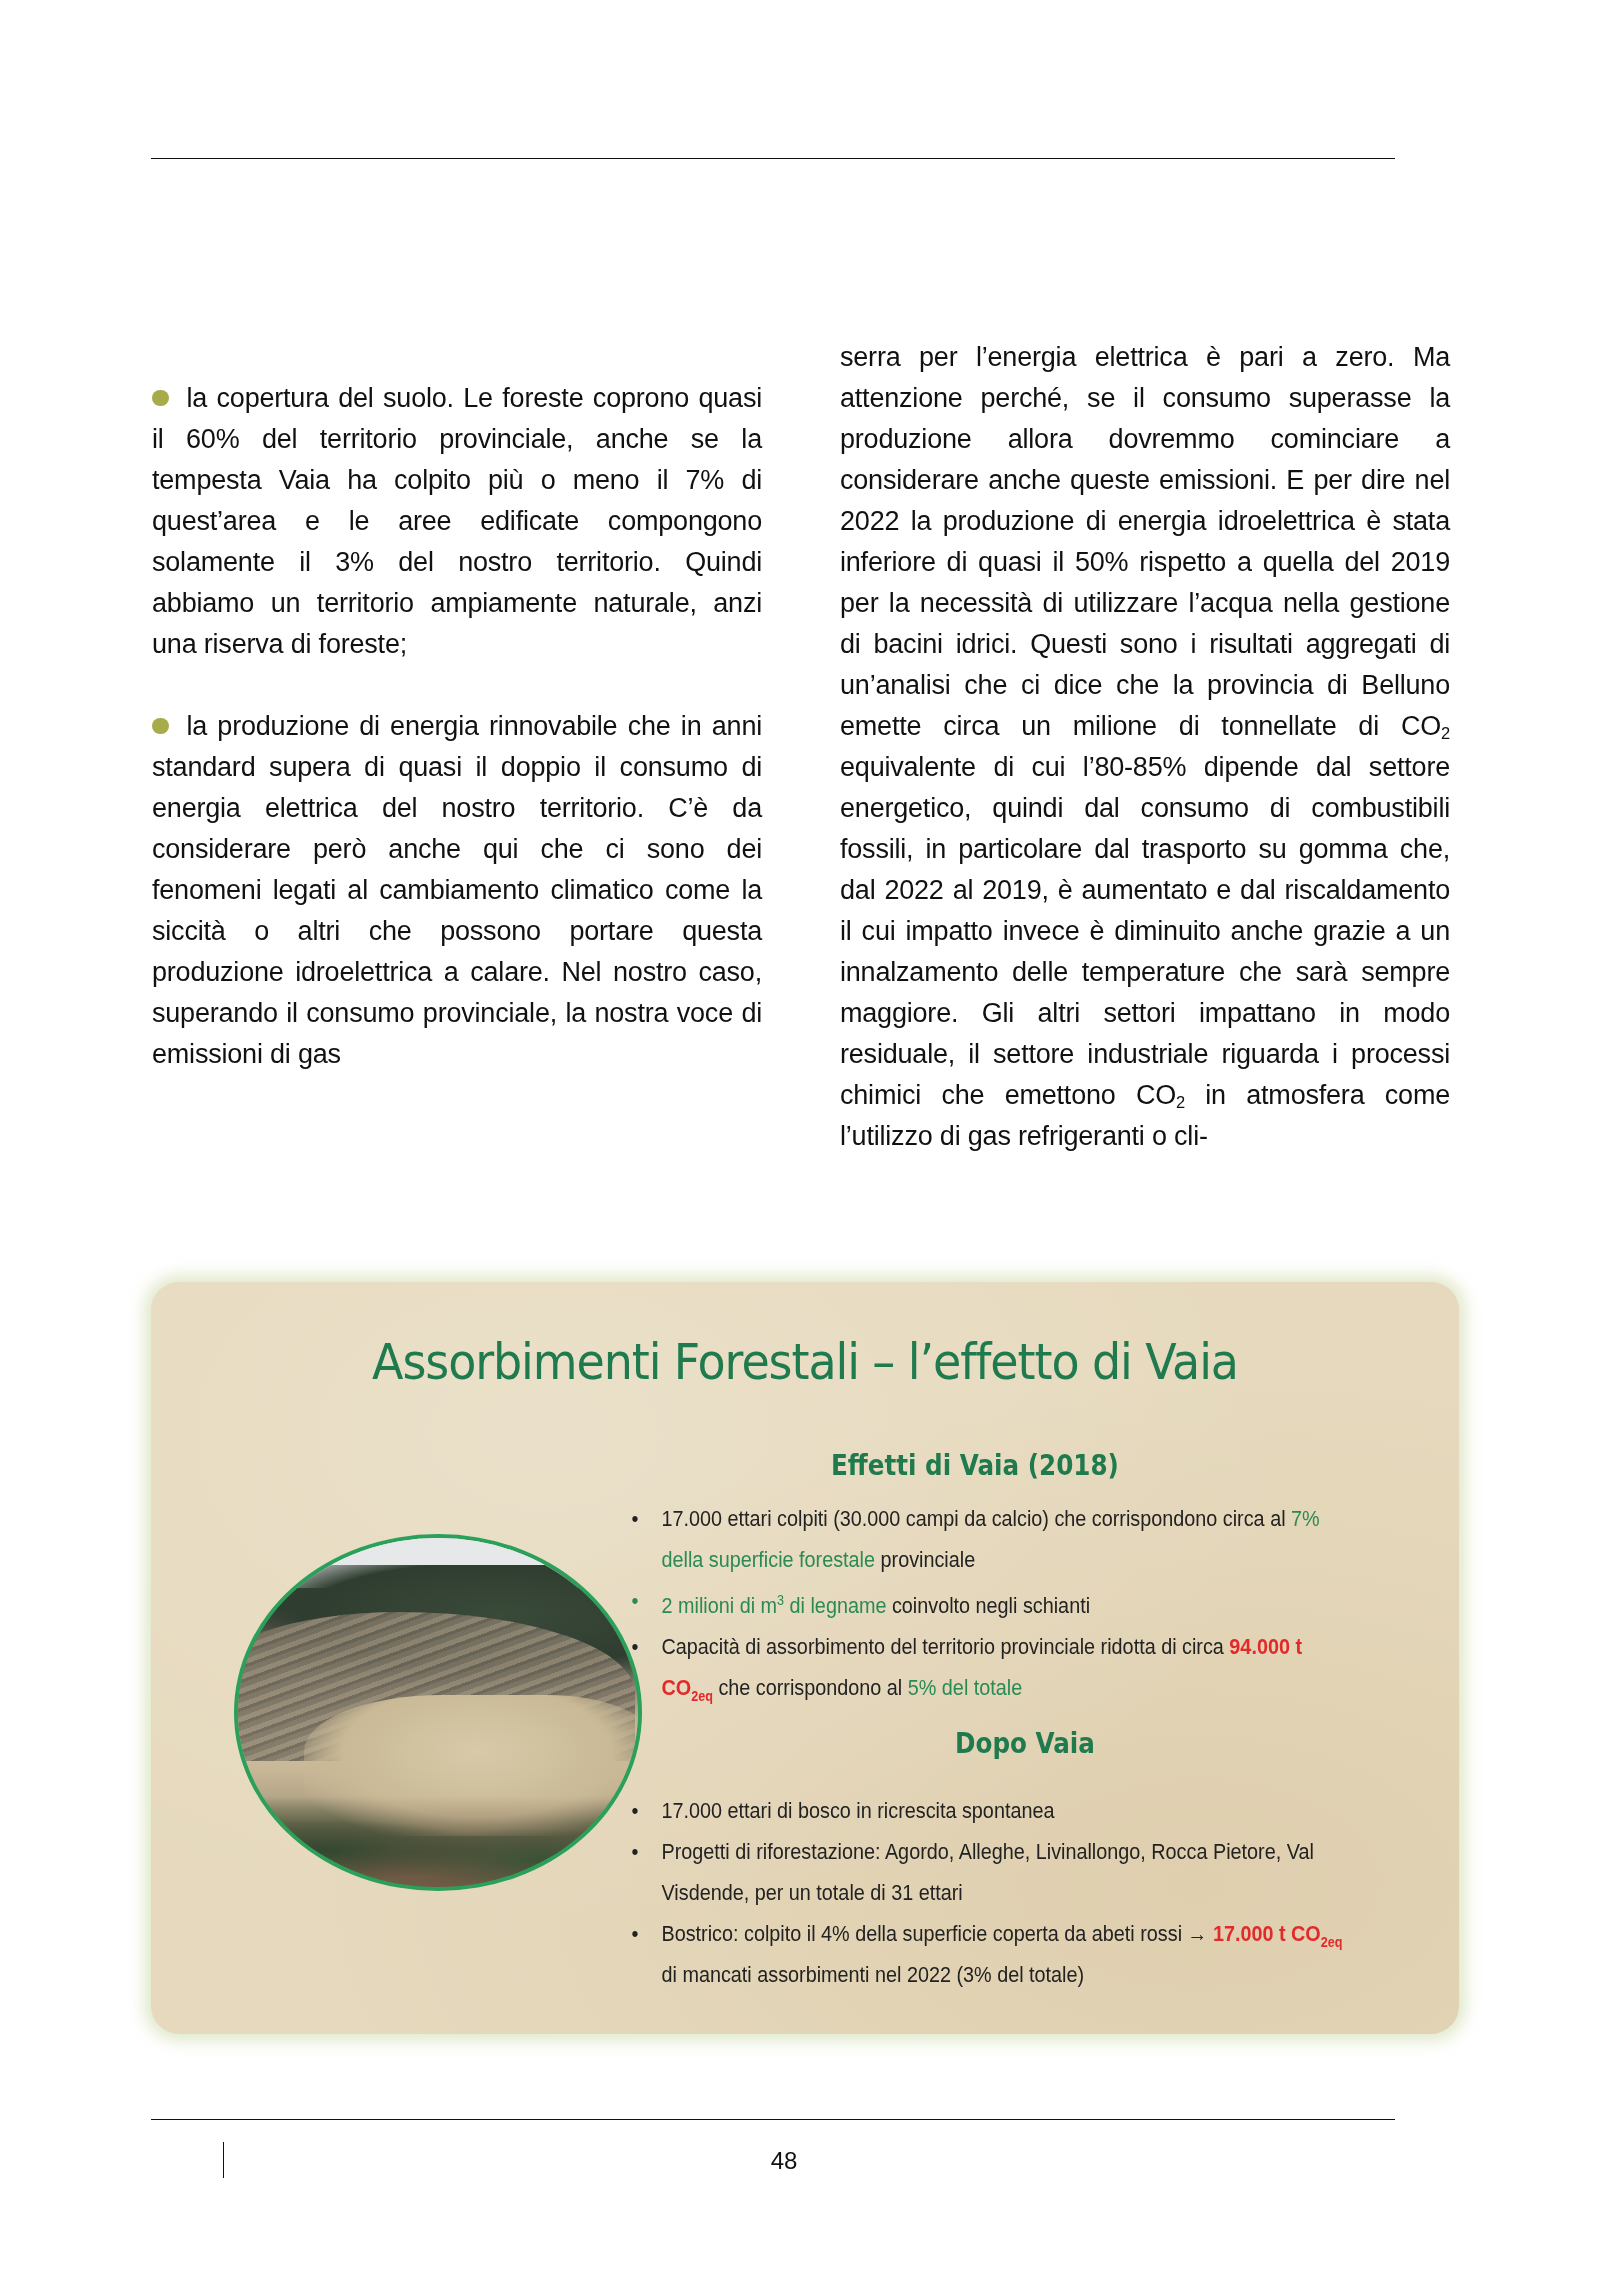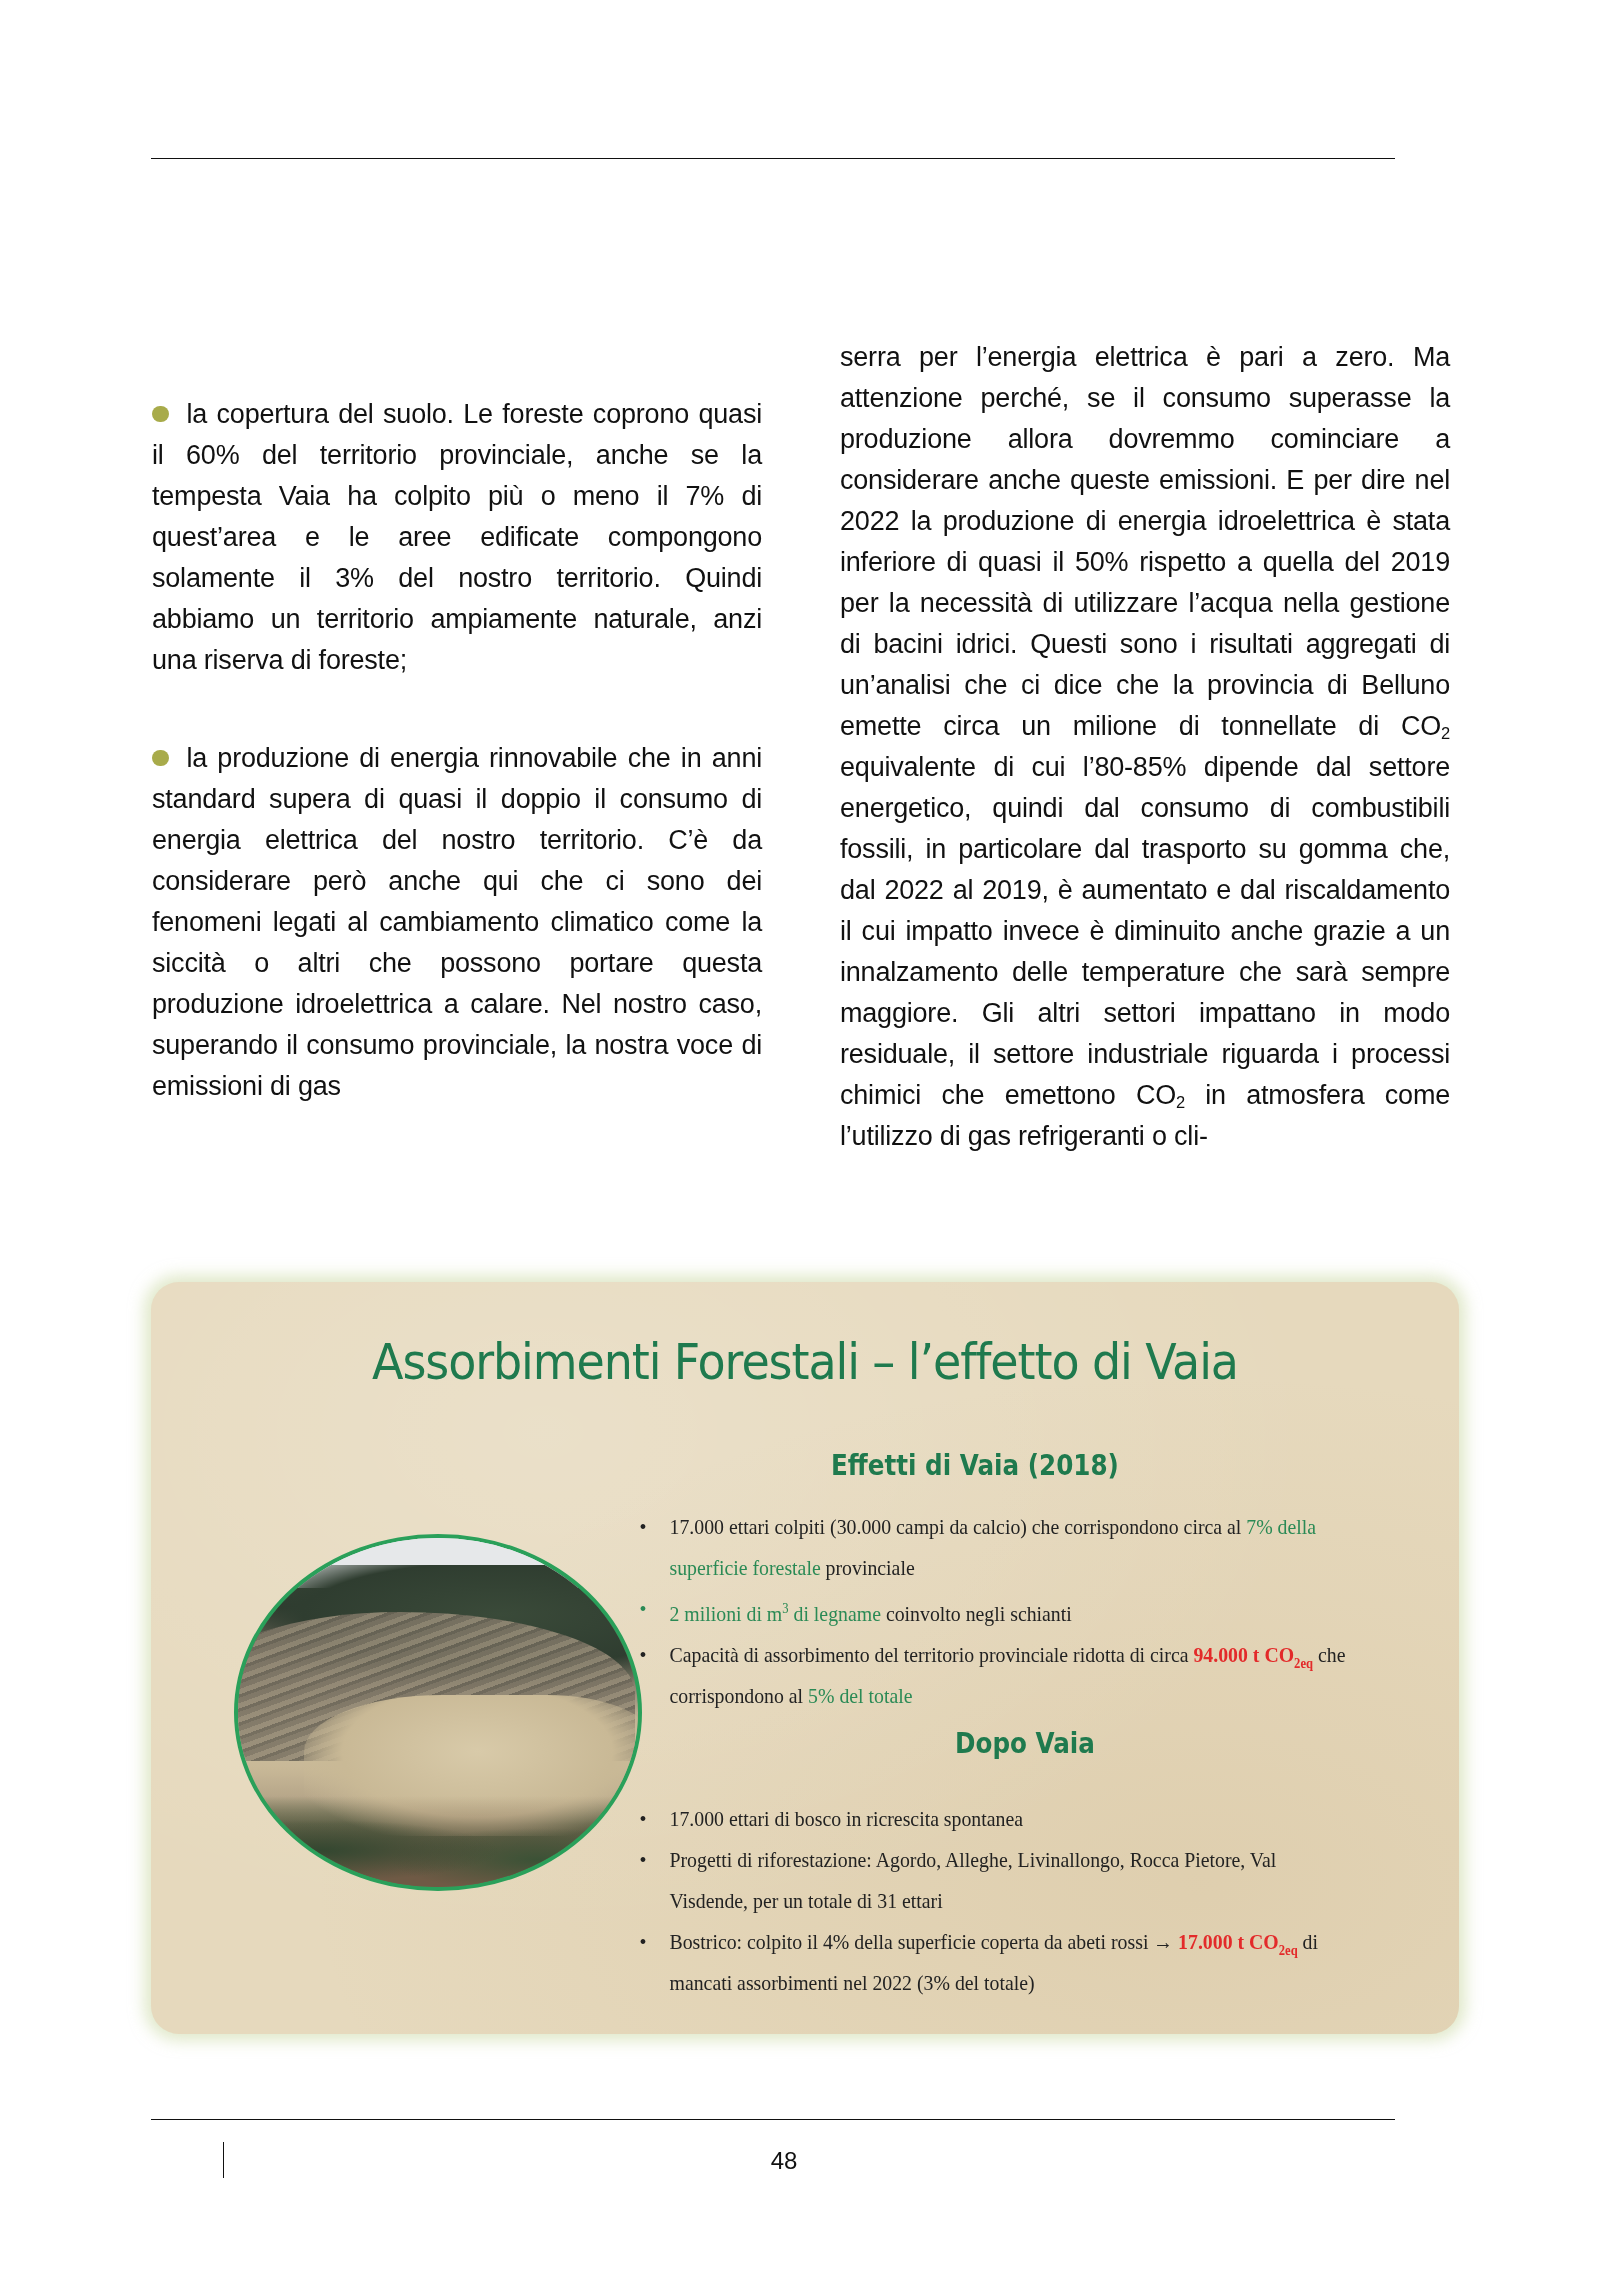--- a/index.html
+++ b/index.html
@@ -34,21 +34,21 @@
       text-align: justify;
       letter-spacing: -0.2px;
     }
     .column.left { left: 152px; }
     .column.right { left: 840px; }
     .column p {
       margin: 0;
       text-align: justify;
       text-align-last: left;
     }
-    .column p.gap { margin-top: 57px; }
+    .column p.gap { margin-top: 41px; }
     .bullet {
       display: inline-block;
       width: 16.5px;
       height: 16.5px;
       border-radius: 50%;
       background: #a8ab4a;
       margin-right: 18px;
       vertical-align: 0.8px;
     }
     sub.co2 {
@@ -92,24 +92,24 @@
       color: #1f7a4e;
       transform: scaleX(0.88);
       transform-origin: left center;
     }
     .section-title.s1 { left: 680px; top: 167px; }
     .section-title.s2 { left: 804px; top: 445px; }
 
     .info-list {
       position: absolute;
       left: 471px;
-      margin: 16px;
+      margin: 8px;
       padding: 0;
       list-style: none;
-      font-family: Liberation Serif, serif;
+      font-family: Liberation Sans, sans-serif;
       font-size: 22px;
       color: #222222;
       line-height: 41px;
     }
     .info-list.l1 { top: 208px; }
     .info-list.l2 { top: 500px; }
     .info-list li {
       position: relative;
       padding-left: 35px;
       width: 761px;

